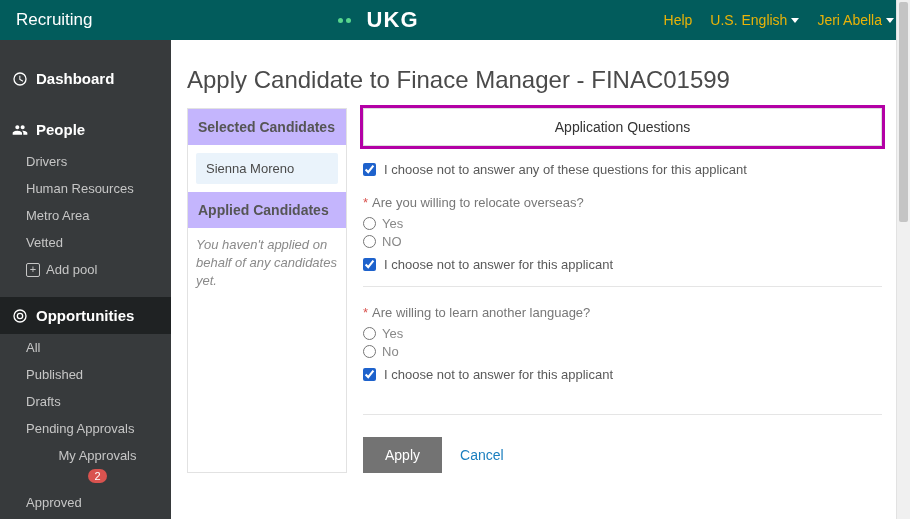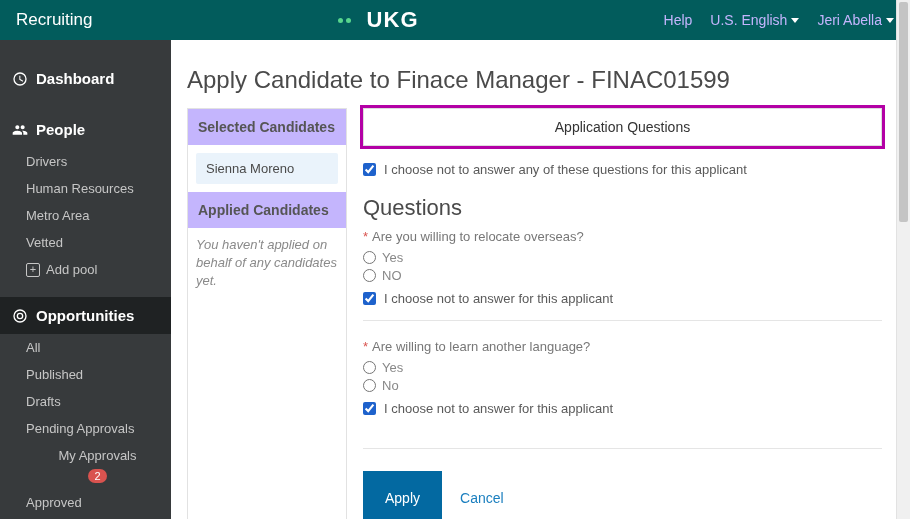--- a/index.html
+++ b/index.html
@@ -8,21 +8,21 @@
 
   
   .topbar { height: 40px; background: #025c5c; color: #fff; display: flex; align-items: center; padding: 0 16px; }
   .brand { font-size: 17px; font-weight: 500; color:#fff; }
   .logo { flex: 1; display: flex; justify-content: center; align-items:center; }
   .logo-wrap { display:flex; align-items:flex-end; gap:16px;justify-content:center; }
   .dots { display:flex; gap:3px; margin-bottom:10px; }
   .dot { width:5px; height:5px; border-radius:50%; background:#58d68d; }
   .logo-text { font-size: 22px; font-weight: 700; letter-spacing: 1px; color:#fff; }
   .topmenu { display:flex; gap:18px; align-items:center; font-size:14px; }
-  .topmenu .item { color:#c4b5fd; cursor:pointer; display:flex; align-items:center; gap:4px; }
+  .topmenu .item { color:#eab308; cursor:pointer; display:flex; align-items:center; gap:4px; }
   .caret-down { display:inline-block; width:0; height:0; border-left:4px solid transparent; border-right:4px solid transparent; border-top:5px solid #fff; }
 
   
   .shell { display:flex; height: calc(100% - 40px); }
   .sidebar { width:171px; background:#373a3c; color:#c6c6c6; padding-top:20px; overflow-y:auto; }
   .nav-section { margin-bottom:14px; }
   .nav-head { display:flex; align-items:center; gap:8px; padding:10px 12px; color:#fff; font-weight:600; font-size:15px; cursor:pointer; }
   .nav-head.active, .nav-section.active .nav-head { background:#1f2223; }
   .nav-item { padding:6px 12px 6px 26px; font-size:13px; cursor:pointer; display:flex; align-items:center; gap:6px;}
   .nav-sub { padding-left: 36px; flex-direction: column; }
@@ -53,21 +53,21 @@
   input[type=radio] { accent-color:#999; cursor:pointer; }
 
   .section-h { font-size:22px; font-weight:400; color:#4a4a4a; margin-bottom:8px; }
   .req { color:#d9534f; margin-right:4px; }
   .q-text { color:#777; margin-bottom:6px; font-size:13px;}
   .opt { display:flex; align-items:center; gap:6px; color:#888; font-size:13px; margin:3px 0; }
   .q-block { border-bottom:1px solid #e5e5e5; padding-bottom:14px; margin-bottom:18px; }
   .q-block:last-of-type { border-bottom:none; }
 
   .actions { display:flex; gap:18px; align-items:center; margin-top:6px; }
-  .btn-primary { background:#0369a1; color:#fff; border:none; padding:19px 22px; font-size:14px; cursor:pointer; }
+  .btn-primary { background:#737373; color:#fff; border:none; padding:10px 22px; font-size:14px; cursor:pointer; }
   .btn-link { color:#1b7fbf; background:none; border:none; cursor:pointer; font-size:14px; }
 
   
   .vscroll { position:absolute; right:0; top:0; bottom:0; width:14px; background:#f0f0f0; border-left:1px solid #e2e2e2; }
   .vscroll .thumb { position:absolute; left:2px; right:2px; top:2px; height:220px; background:#c4c4c4; border-radius:2px; }
 </style>
 </head>
 <body>
 
 <div class="topbar">
@@ -182,21 +182,20 @@
       <div class="content">
         <div class="tabs">
           <div class="tab active highlight">Application Questions</div>
         </div>
 
         <label class="check-line">
           <input type="checkbox" checked="" style="">
           <span>I choose not to answer any of these questions for this applicant</span>
         </label>
 
-        <h2 class="section-h">Questions</h2>
 
         <div class="q-block">
           <div class="q-text"><span class="req">*</span><span>Are you willing to relocate overseas?</span></div>
           <label class="opt">
               <input type="radio" name="q1" style="">
               <span>Yes</span>
             </label>
           <label class="opt">
               <input type="radio" name="q1" style="">
               <span>NO</span>

